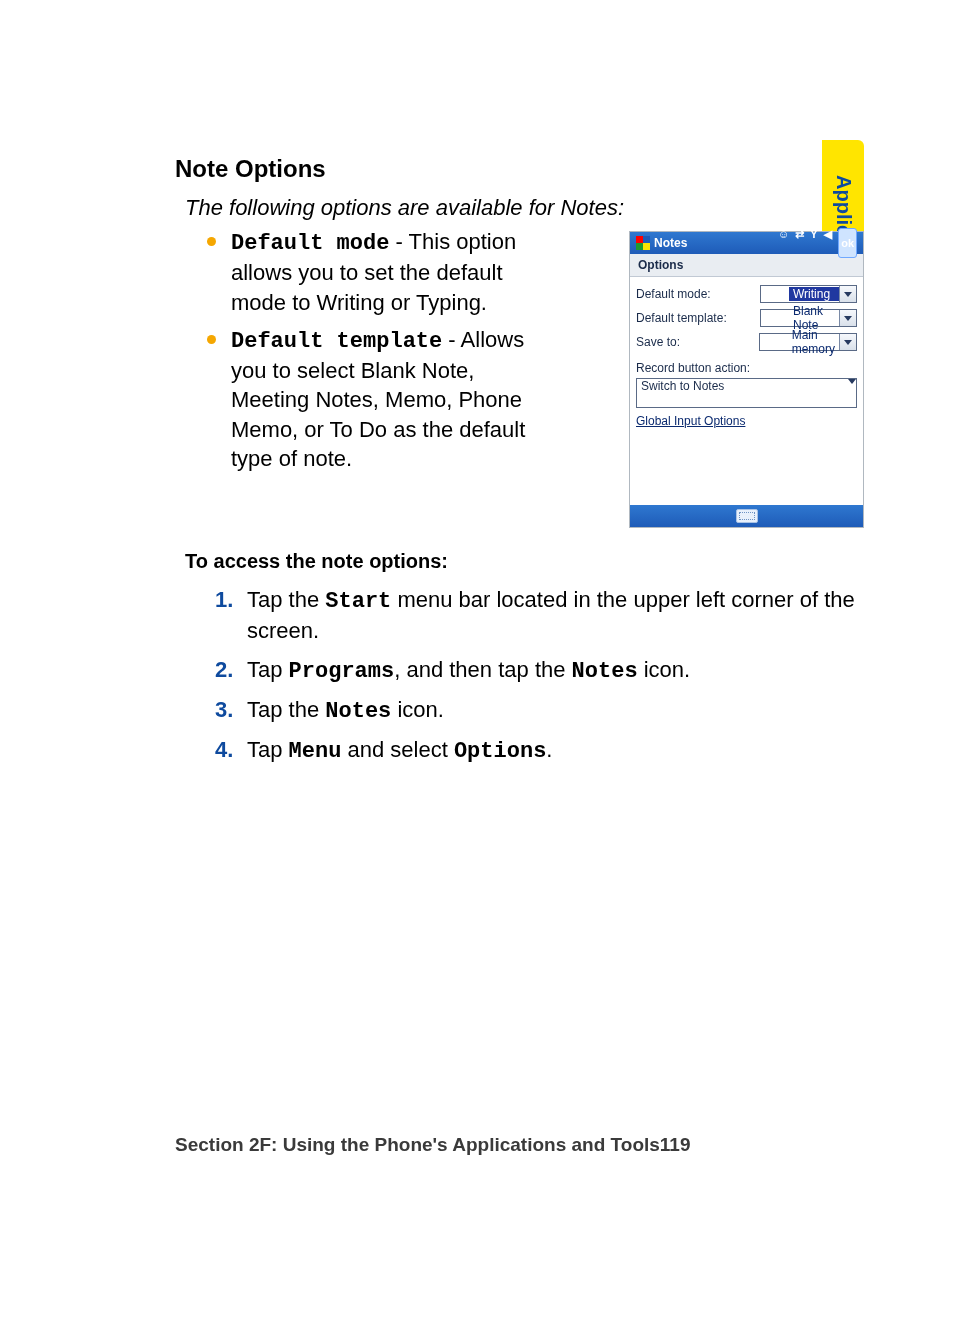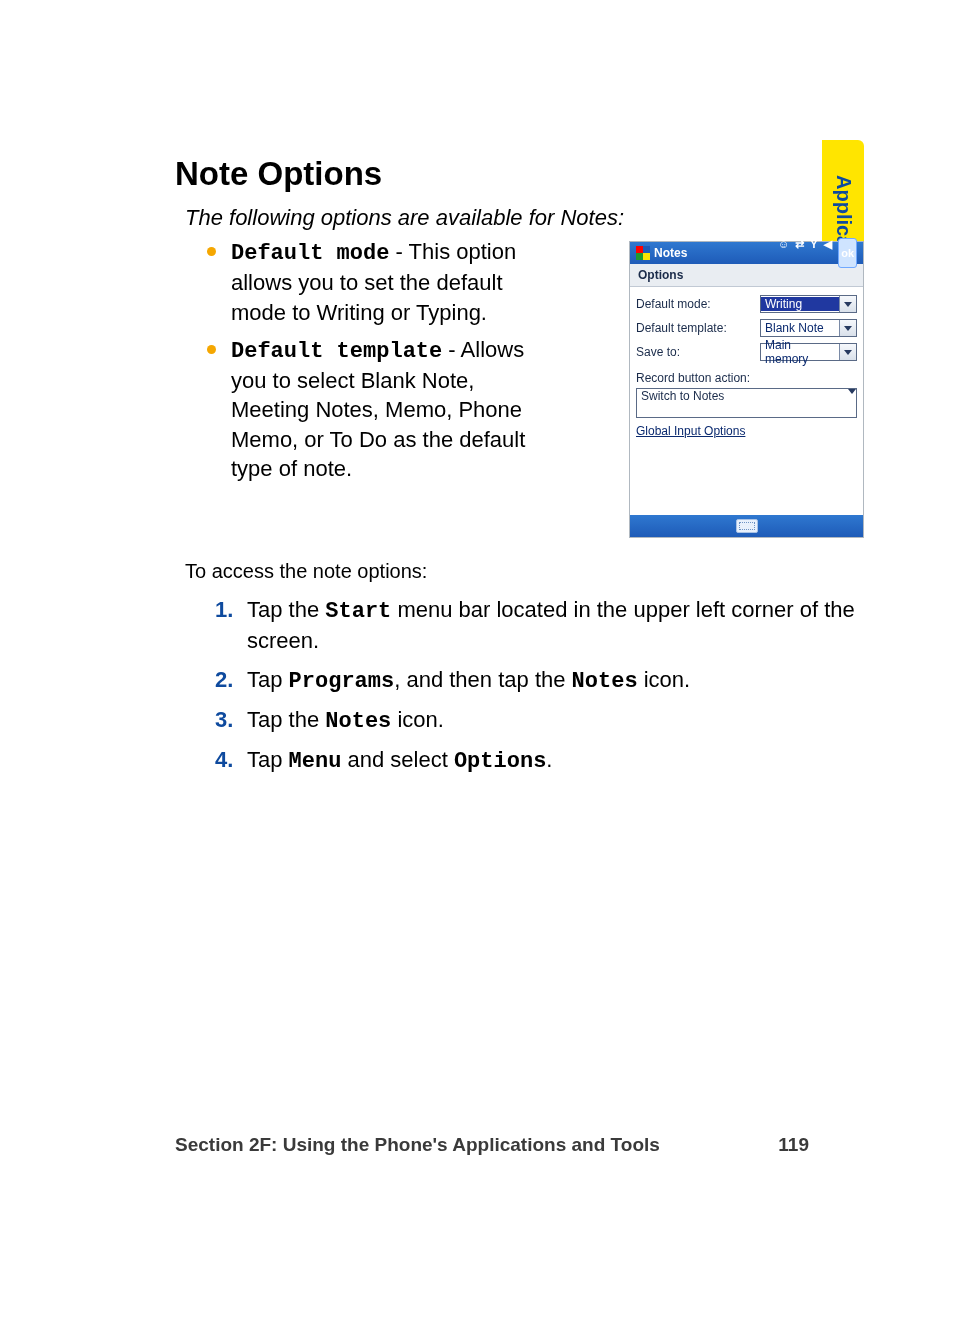--- a/index.html
+++ b/index.html
@@ -11,21 +11,21 @@
       position: relative;
       background: #ffffff;
       color: #000000;
     }
     .page {
       padding: 155px 90px 0 175px;
       position: relative;
     }
     .heading {
       font-weight: 700;
-      font-size: 33px;
+      font-size: 24px;
       margin: 0 0 12px 0;
     }
     .intro {
       font-size: 22px;
       margin: 0 0 6px 10px;
       font-style: italic;
     }
     .content-row {
       display: flex;
       gap: 16px;
@@ -51,21 +51,21 @@
       position: absolute;
       left: 4px;
       top: 10px;
       width: 9px;
       height: 9px;
       border-radius: 50%;
       background: #f5a701;
     }
     .bold { font-weight: 700; font-family: Liberation Mono, monospace; }
     .todo-label {
-      font-weight: 400;
+      font-weight: 700;
       font-size: 20px;
       margin: 22px 0 12px 10px;
     }
     ol.steps {
       list-style: none;
       padding: 0;
       margin: 0 0 0 40px;
       counter-reset: step;
     }
     ol.steps > li {
@@ -128,20 +128,21 @@
     .ss-body { padding: 8px 6px 14px 6px; background: #ffffff; position: relative; height: 228px;}
     .ss-row { display: flex; align-items: center; margin-bottom: 6px; gap: 16px;}
     .ss-label { width: 108px; color: #1a2b4a;}
     .ss-select {
       flex: 1;
       display: flex;
       border: 1px solid #5a6a86;
       height: 18px;
       align-items: center;
       background: #ffffff;
+      padding-left: 28px;
     }
     .ss-select .val { flex:1; padding: 0 4px; color: #0b2a6f; font-size: 12px;}
     .ss-select.hl .val { background:#2038a0; color:#ffffff;}
     .ss-select .caret {
       width: 17px; height: 100%; border-left: 1px solid #7a8aa6;
       background: linear-gradient(#f6f8fc,#d9e0ea);
       display: flex; align-items:center; justify-content:center;
     }
     .caret-tri { width:0;height:0;border-left:4px solid transparent;border-right:4px solid transparent;border-top:5px solid #273a60;}
     .ss-sub { color:#1a2b4a; margin: 10px 0 3px 0;}
@@ -175,26 +176,24 @@
       font-weight: 700;
       font-size: 20px;
       color: #0e4a9e;
     }
     .footer {
       position: absolute;
       bottom: 180px;
       left: 0;
       width: 100%;
       display: flex;
-      justify-content: space-between;
       padding: 0 145px 0 175px;
       font-size: 19px;
       color: #3a3a3a;
       font-weight: 700;
-      gap: 40px;
     }
   </style>
 </head>
 <body>
 
 <div class="side-tab">
   <span>Applications &amp; Tools</span>
 </div>
 
 <div class="page">

